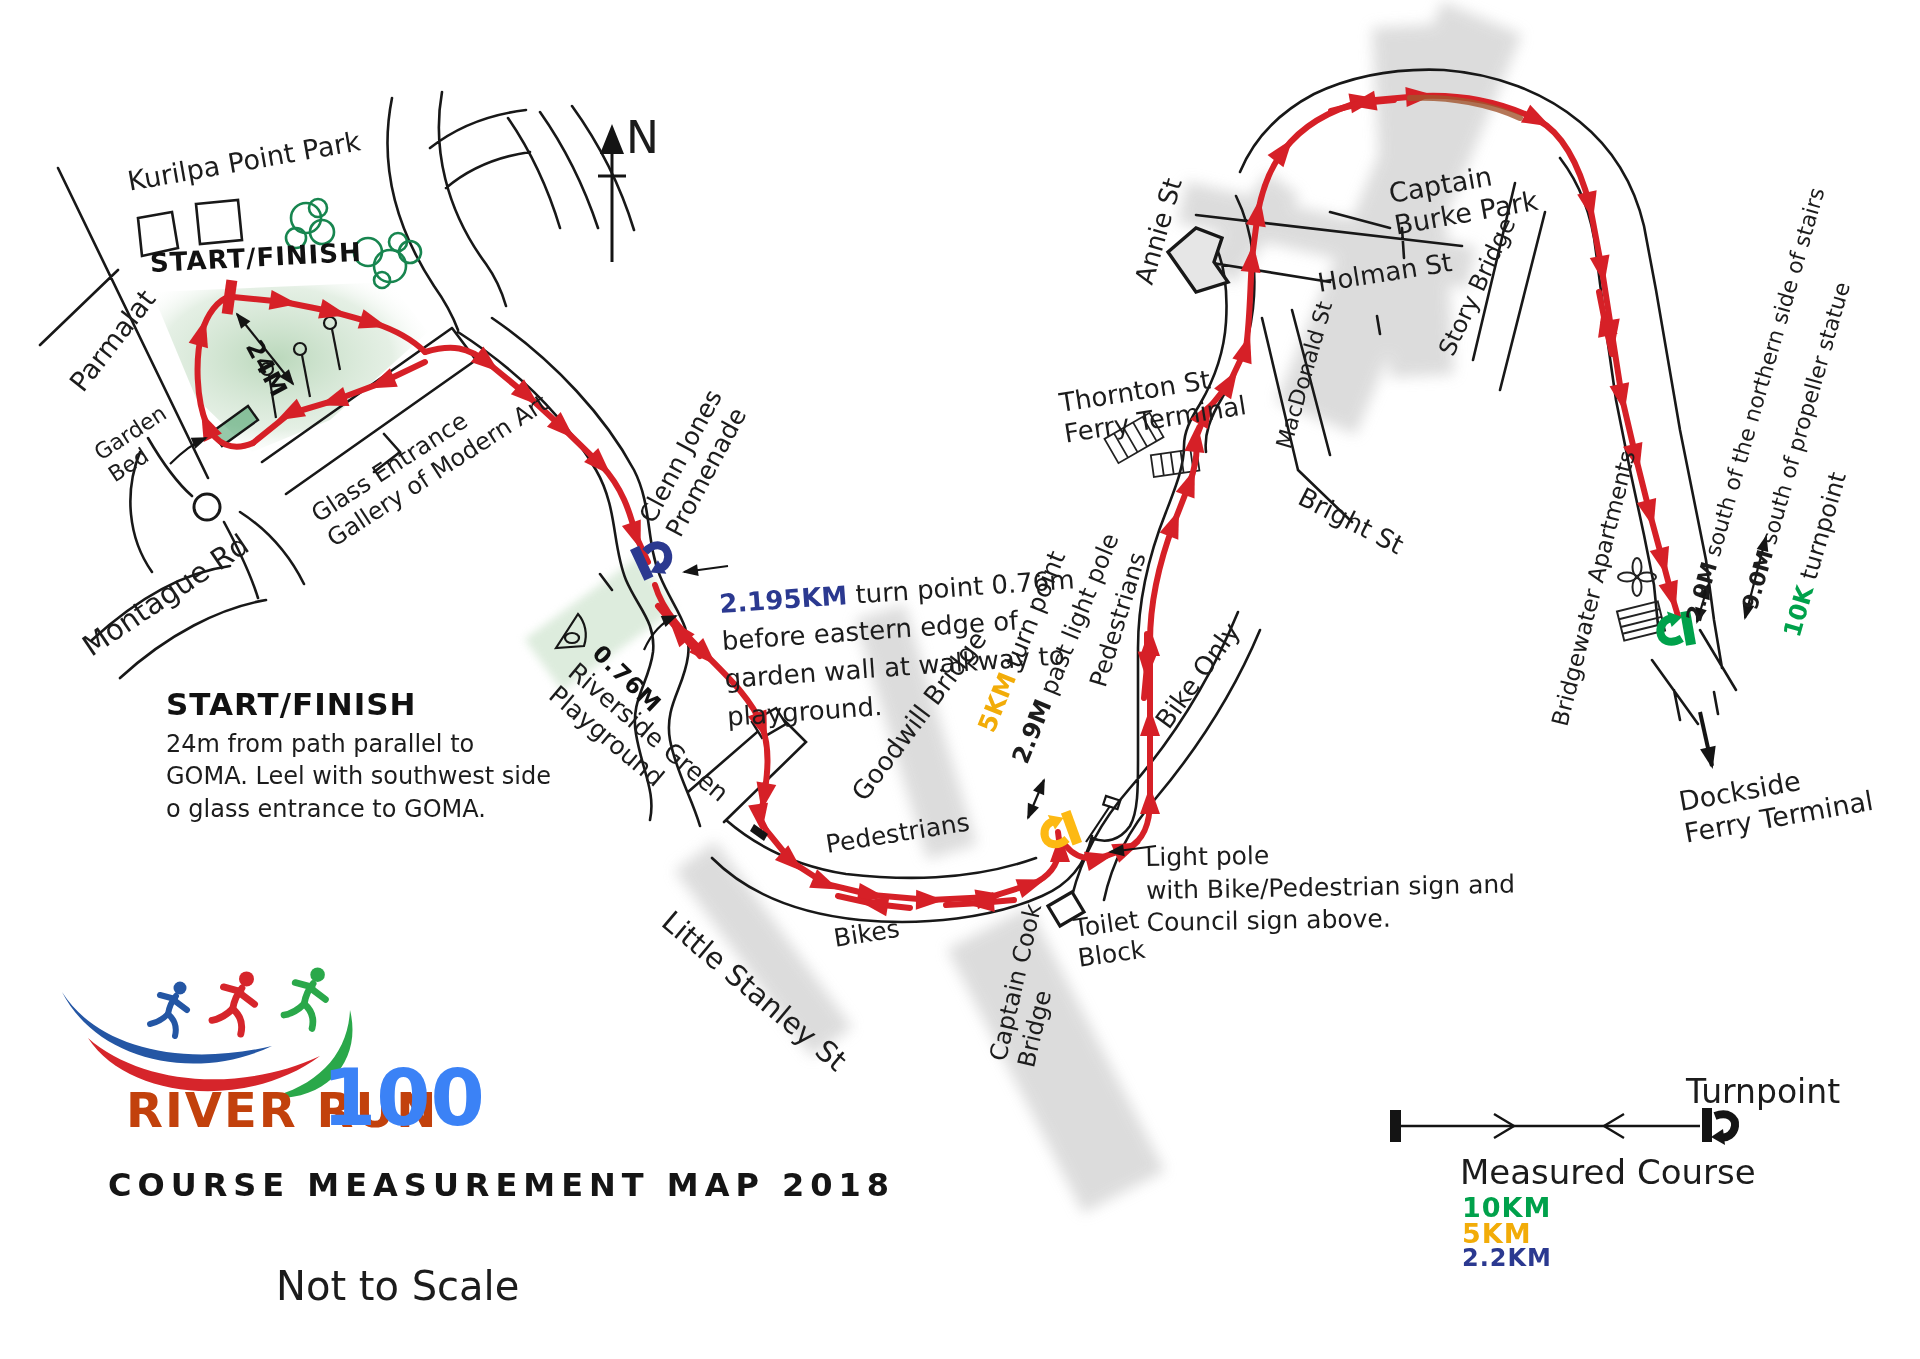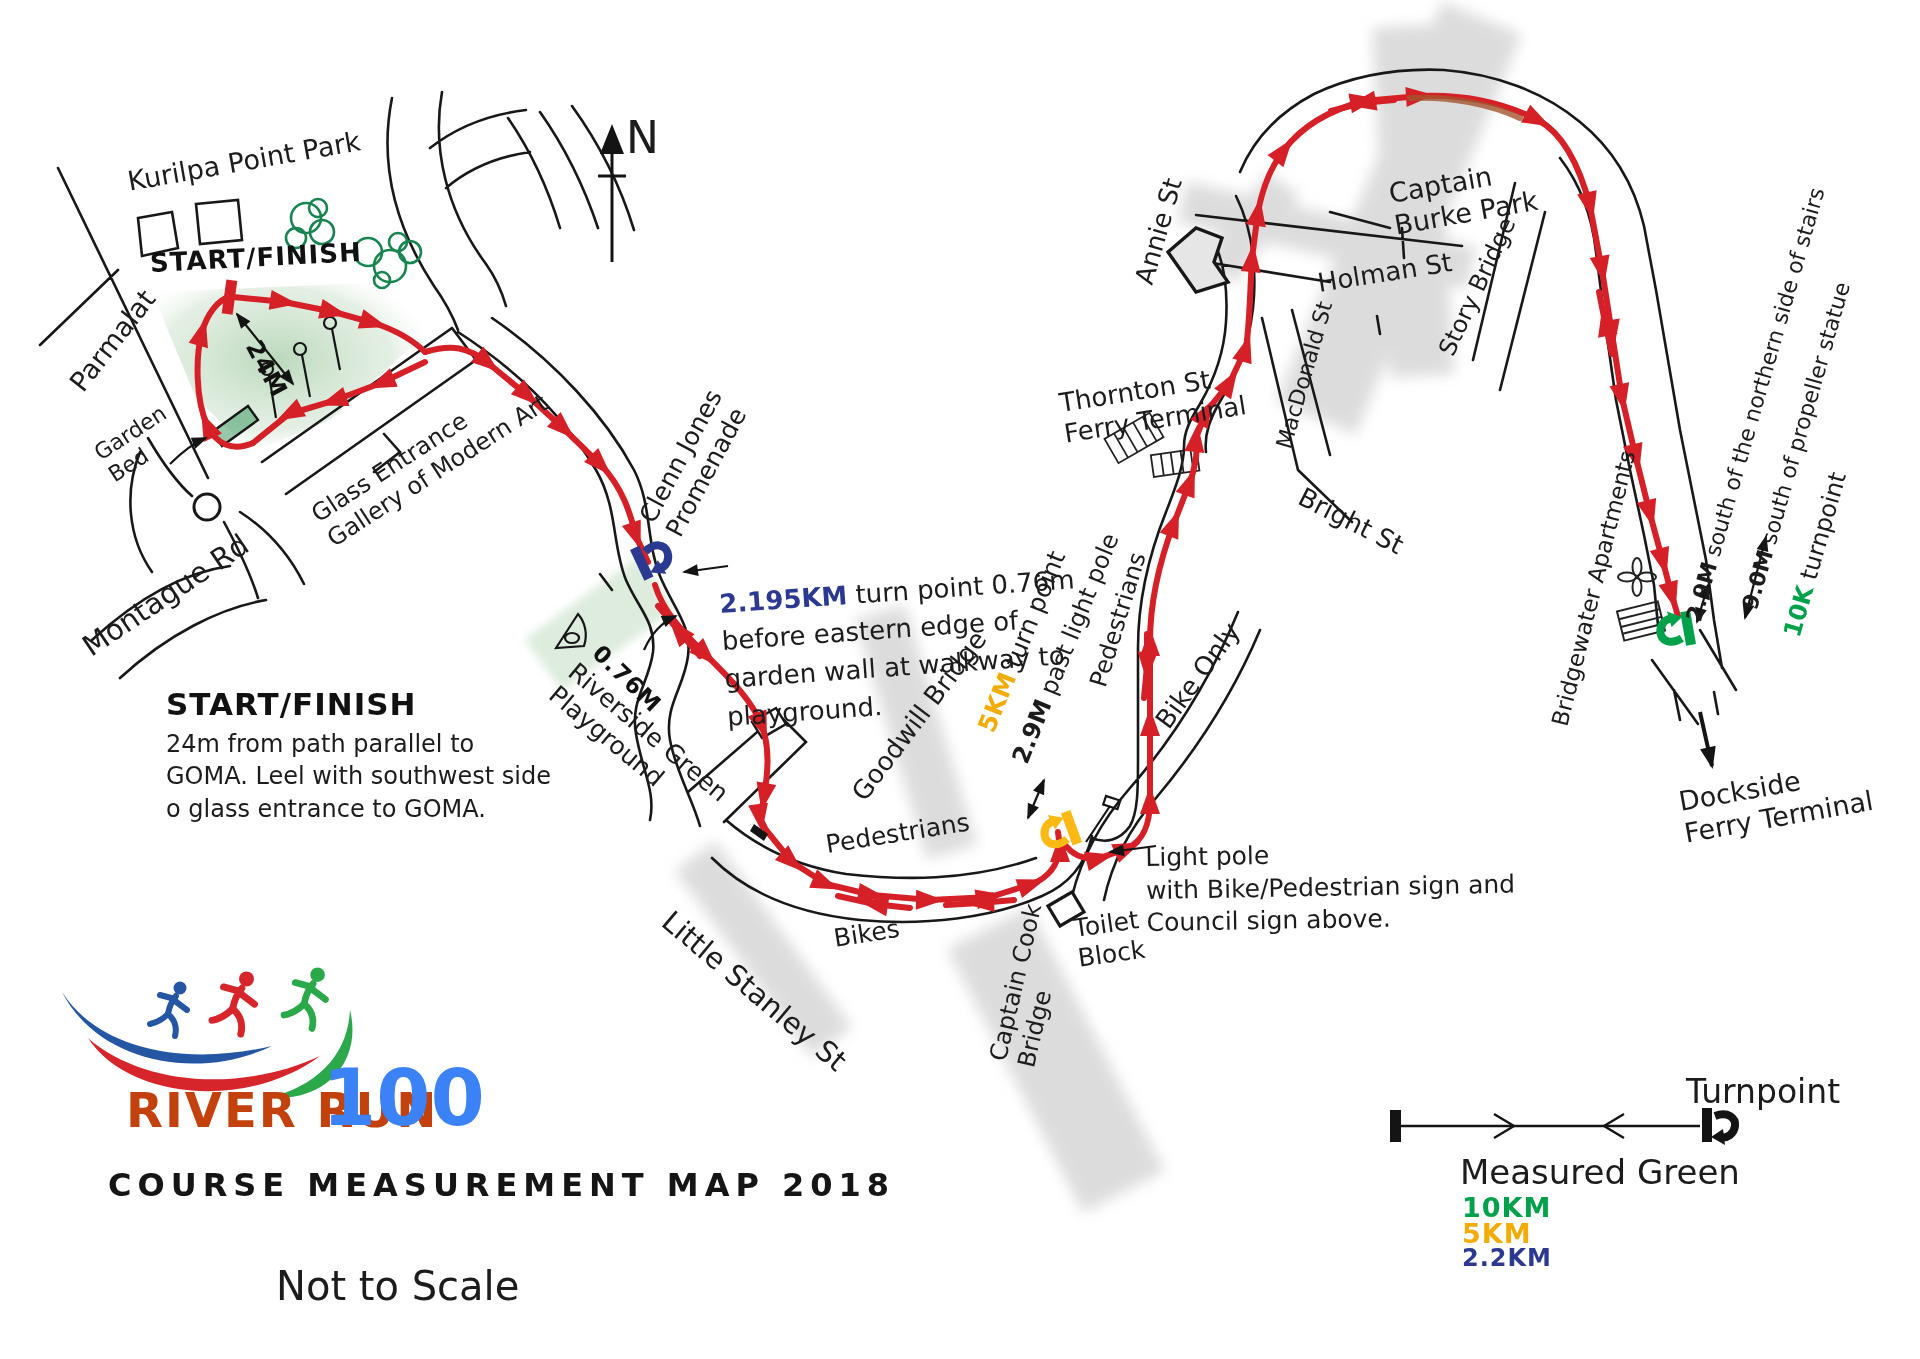--- a/index.html
+++ b/index.html
@@ -319,18 +319,18 @@
 <div class="lbl" style="left:1682px;top:786px;font-size:27px;transform:rotate(-10deg)">Dockside
 Ferry Terminal</div>
 <div class="lbl nw" style="left:626px;top:112px;font-size:44px">N</div>
 
 <div class="lbl nw logo-river" style="left:126px;top:1082px;font-size:48px">RIVER RUN</div>
 <div class="lbl nw logo-100" style="left:322px;top:1052px;font-size:78px">100</div>
 <div class="lbl nw title" style="left:108px;top:1166px;font-size:32px">COURSE MEASUREMENT MAP 2018</div>
 <div class="lbl nw" style="left:276px;top:1262px;font-size:40px">Not to Scale</div>
 
 <div class="lbl nw" style="left:1686px;top:1072px;font-size:33px">Turnpoint</div>
-<div class="lbl nw" style="left:1460px;top:1152px;font-size:34px">Measured Green</div>
+<div class="lbl nw" style="left:1460px;top:1152px;font-size:34px">Measured Course</div>
 <div class="lbl nw legend-dist c-green" style="left:1462px;top:1192px;font-size:27px">10KM</div>
 <div class="lbl nw legend-dist c-gold" style="left:1462px;top:1218px;font-size:27px">5KM</div>
 <div class="lbl nw legend-dist c-navy" style="left:1462px;top:1244px;font-size:24px">2.2KM</div>
 
 </div>
 
 </body></html>

